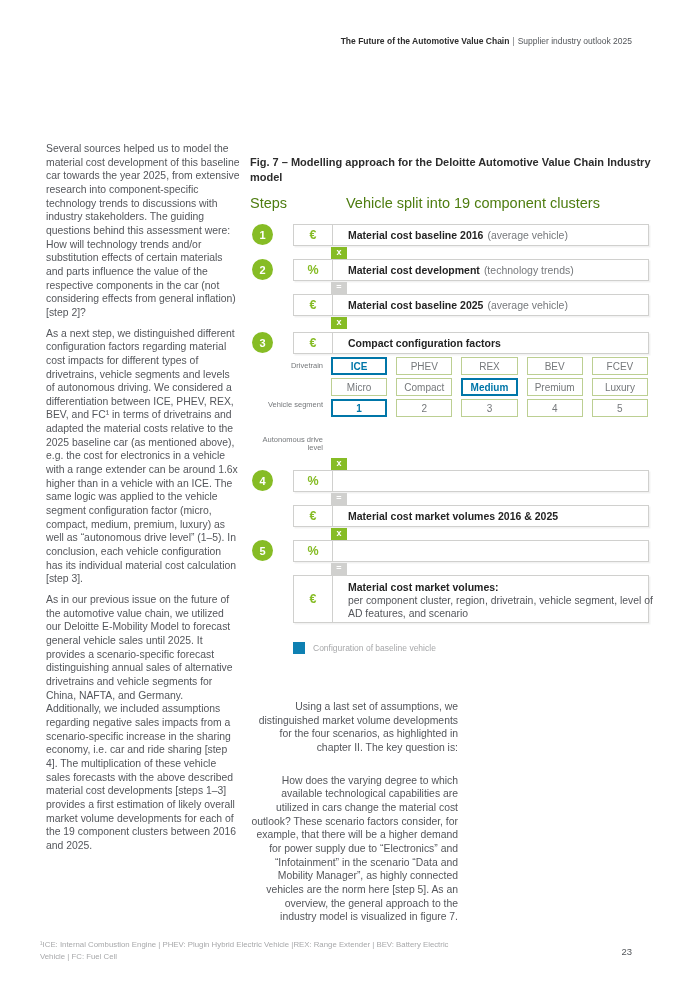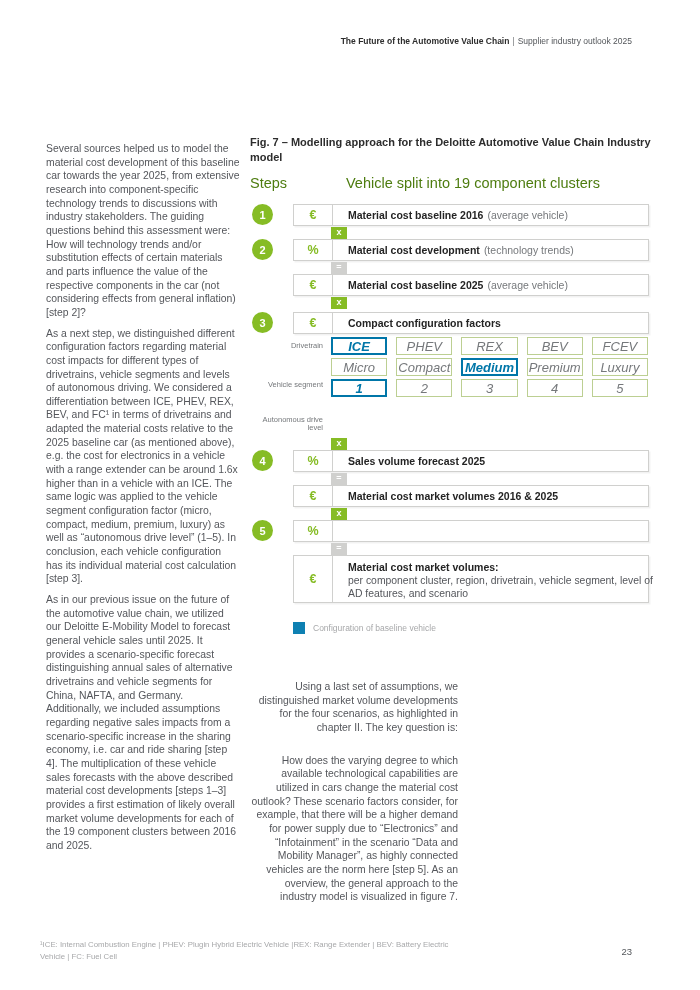--- a/index.html
+++ b/index.html
@@ -7,21 +7,21 @@
   .page { position:absolute; inset:0; width:672px; height:990px; background:#fff; overflow:hidden; }
 
   .header { position:absolute; top:36px; right:40px; font-size:8.5px; white-space:nowrap; }
   .h-bold { font-weight:bold; color:#2d2d2d; }
   .h-sep  { color:#75787b; margin:0 3px; }
   .h-rest { color:#53565a; }
 
   .left-col { position:absolute; left:38px; top:142px; width:202px; }
   .left-col p { margin:0 0 7px 8px; font-size:10.4px; line-height:13.65px; color:#54565b; }
 
-  .right-col { position:absolute; left:250px; top:135px; width:412px; }
+  .right-col { position:absolute; left:250px; top:155px; width:412px; }
   .fig-title { width:404px; font-size:11px; font-weight:bold; line-height:14.5px; color:#2d2d2d; }
   .fig-cols { display:flex; margin-top:11px; font-size:14.5px; color:#4d7c0f; }
   .col-steps { width:96px; }
 
   .diagram { margin-top:13px; }
   .d-row { display:flex; }
   .num-col { width:43px; flex:none; }
   .step-circle { width:21px; height:21px; margin-left:2px; border-radius:50%; background:var(--green); color:#fff; font-size:11px; font-weight:bold; display:flex; align-items:center; justify-content:center; }
   .bar { width:356px; flex:none; box-sizing:border-box; border:1px solid var(--border_gray); background:#fff; height:22px; display:flex; box-shadow:1.5px 1.5px 0 rgba(0,0,0,0.05); }
   .bar.tall { height:48px; }
@@ -34,21 +34,21 @@
   .op { width:16px; height:12px; color:#fff; font-size:9px; font-weight:bold; line-height:1; display:flex; align-items:center; justify-content:center; }
   .op-x { background:var(--green); }
   .op-eq { background:var(--border_gray); }
   .mt3 { margin-top:3px; }
   .mt4 { margin-top:4px; }
 
   .cfg { display:flex; margin-top:3px; }
   .cfg-labels { width:81px; flex:none; display:grid; grid-template-rows:repeat(3,18px); row-gap:21px; padding-right:8px; box-sizing:border-box; }
   .cfg-label { display:flex; align-items:center; justify-content:flex-end; text-align:right; font-size:7.5px; line-height:8.5px; color:#75787b; }
   .cfg-grid { width:317px; flex:none; display:grid; grid-template-columns:repeat(5,1fr); grid-template-rows:repeat(3,18px); gap:3px 9px; }
-  .cell { box-sizing:border-box; border:1px solid var(--light_green); background:#fff; display:flex; align-items:center; justify-content:center; font-size:13px; color:#75787b;font-style:italic; }
+  .cell { box-sizing:border-box; border:1px solid var(--light_green); background:#fff; display:flex; align-items:center; justify-content:center; font-size:10px; color:#75787b; }
   .cell-sel { border:2px solid var(--blue); color:var(--blue); font-weight:bold; }
 
   .lbl-block { flex:1; padding:5px 0 0 15px; font-size:10.5px; }
   .lbl-block b { display:block; color:#242424; line-height:13px; }
   .desc { color:#54565b; font-size:10.4px; line-height:13px; width:312px; }
 
   .legend { display:flex; align-items:center; gap:8px; margin:19px 0 0 43px; }
   .swatch { width:12px; height:12px; background:var(--blue_swatch); flex:none; }
   .legend-label { font-size:8.5px; color:#a7a8aa; }
 
@@ -168,23 +168,20 @@
       <div class="op-row mt4">
           <div class="op op-x">x</div>
         </div>
 
       <div class="d-row">
         <div class="num-col">
             <div class="step-circle">4</div>
           </div>
         <div class="bar">
           <div class="sym">%</div>
-          <div class="lbl">
-              <b>Sales volume forecast 2025</b>
-            </div>
         </div>
       </div>
       <div class="op-row">
           <div class="op op-eq">=</div>
         </div>
 
       <div class="d-row">
         <div class="num-col"></div>
         <div class="bar">
           <div class="sym">€</div>

